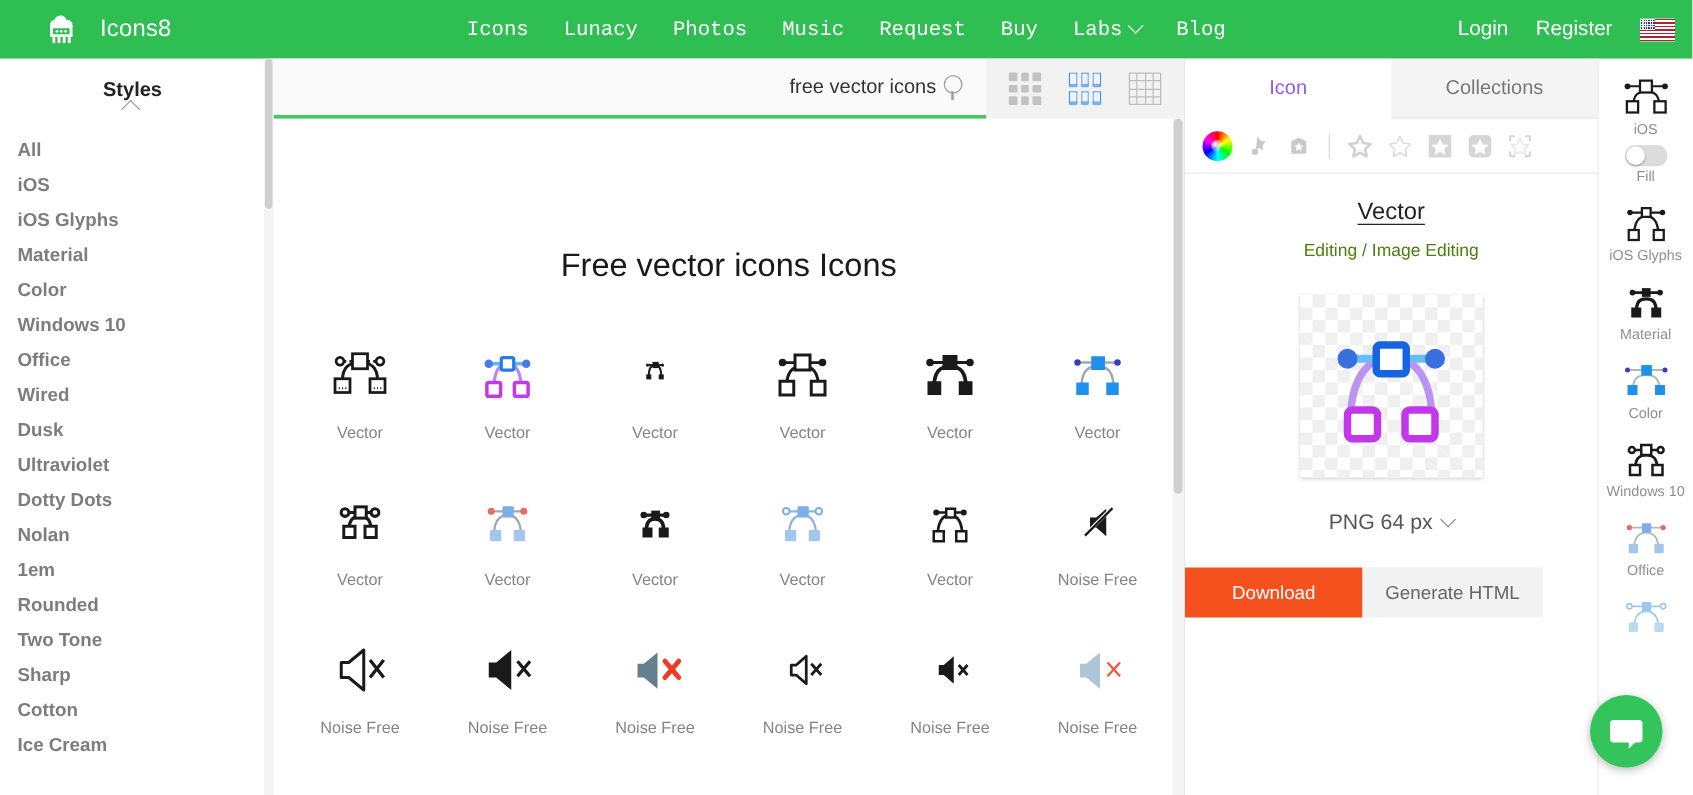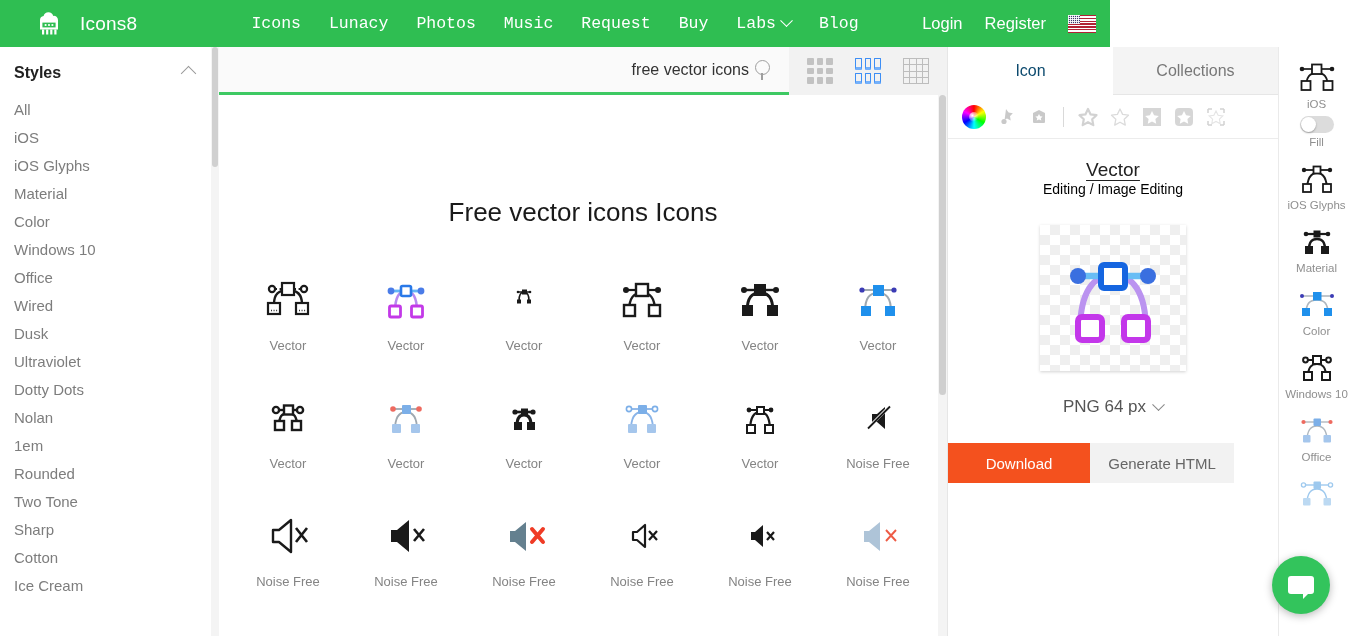--- a/index.html
+++ b/index.html
@@ -7,21 +7,21 @@
     width: 1354px; height: 636px;
     overflow: hidden;
     font-family: "Liberation Sans", sans-serif;
     background: #ffffff;
     color: #333;
   }
   .app { position: relative; width: 1354px; height: 636px; }
 
   
   .topnav {
-    position: absolute; left: 0; top: 0; width: 1110px; height: 47px;
+    position: absolute; left: 0; top: 0; width: 1354px; height: 47px;
     background: #34c759;
     background: #2fbe52;
     display: flex; align-items: center;
   }
   .brand { display: flex; align-items: center; margin-left: 34px; }
   .brand-logo { width: 30px; height: 30px; position: relative; }
   .brand-name {
     color: #ffffff; font-size: 19px; margin-left: 16px;
     letter-spacing: .2px;
   }
@@ -62,31 +62,33 @@
 
   
   .sidebar {
     position: absolute; left: 0; top: 47px; width: 219px; height: 589px;
     background: #ffffff; border-right: 1px solid #e4e4e4;
     overflow: hidden;
   }
   .sidebar-head {
     display: flex; align-items: center; justify-content: space-between;
     padding: 17px 20px 12px 14px;
+    flex-direction: column;
   }
   .sidebar-title { font-size: 16px; font-weight: bold; color: #222; }
   .chev-up {
     width: 11px; height: 11px;
     border-left: 1.6px solid #9a9a9a; border-top: 1.6px solid #9a9a9a;
     transform: rotate(45deg); margin-right: 4px;
   }
   .style-list { padding-top: 2px; }
   .style-item {
     font-size: 15px; color: #7d7d7d; padding: 5px 14px; cursor: pointer;
     line-height: 18px;
+    font-weight: bold;
   }
 
   
   .center {
     position: absolute; left: 219px; top: 47px;
     width: 728px; height: 589px; background: #ffffff;
   }
   .searchbar {
     position: relative; height: 48px; display: flex; align-items: center;
     background: #fafafa;
@@ -181,21 +183,21 @@
   .rightpanel {
     position: absolute; left: 947px; top: 47px; width: 331px; height: 589px;
     background: #ffffff; border-left: 1px solid #e6e6e6;
   }
   .rp-tabs { display: flex; height: 48px; }
   .rp-tab {
     flex: 1; display: flex; align-items: center; justify-content: center;
     font-size: 16px; color: #555; cursor: pointer;
     border-bottom: 1px solid #e6e6e6;
   }
-  .rp-tab.active { background: #ffffff; border-bottom-color: #ffffff; color: #0c4a6e; }
+  .rp-tab.active { background: #ffffff; border-bottom-color: #ffffff; color: #8b5cf6; }
   .rp-tab.inactive { background: #f4f4f4; color: #777; }
   .rp-toolbar {
     height: 44px; display: flex; align-items: center; gap: 10px;
     padding: 0 14px; border-bottom: 1px solid #ececec;
   }
   .color-wheel {
     width: 24px; height: 24px; border-radius: 50%;
     background: conic-gradient(#f00,#ff0,#0f0,#0ff,#00f,#f0f,#f00);
     position: relative;
   }
@@ -206,21 +208,21 @@
   }
   .tb-icon { width: 22px; height: 22px; cursor: pointer; opacity: .75; }
   .tb-sep { width: 1px; height: 20px; background: #d9d9d9; margin: 0 3px; }
 
   .rp-body { position: relative; height: 495px; overflow: hidden; }
   .rp-icon-name {
     text-align: center; font-size: 19px; color: #222;
     margin-top: 20px; text-decoration: underline; text-underline-offset: 4px;
   }
   .rp-category {
-    text-align: center; font-size: 14px; color: #000000; 
+    text-align: center; font-size: 14px; color: #4d7c0f; margin-top: 11px;
   }
   .preview-wrap { display: flex; justify-content: center; margin-top: 28px; }
   .preview {
     width: 146px; height: 146px; padding: 10px;
     background-color: #fff;
     background-image:
       linear-gradient(45deg, #efefef 25%, transparent 25%, transparent 75%, #efefef 75%),
       linear-gradient(45deg, #efefef 25%, transparent 25%, transparent 75%, #efefef 75%);
     background-size: 20px 20px;
     background-position: 0 0, 10px 10px;

